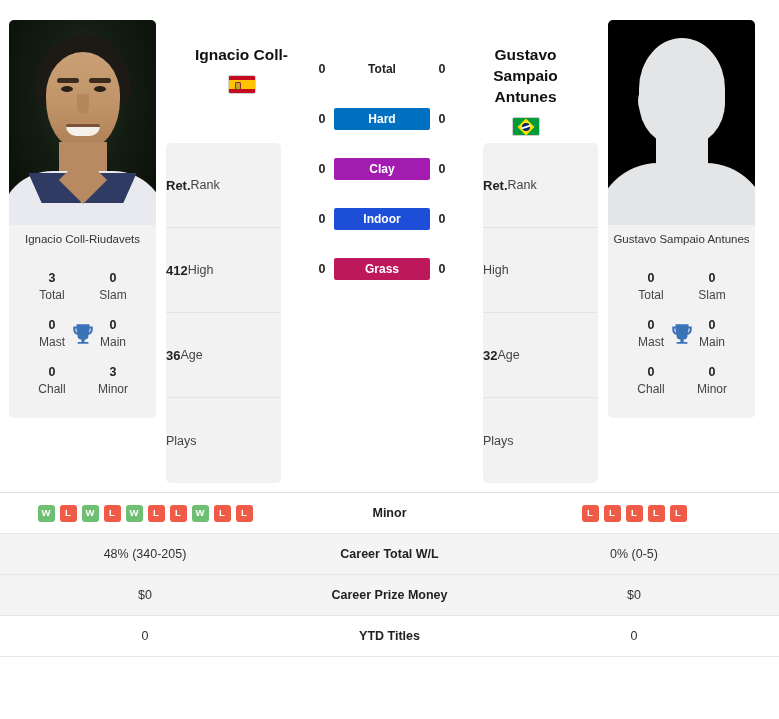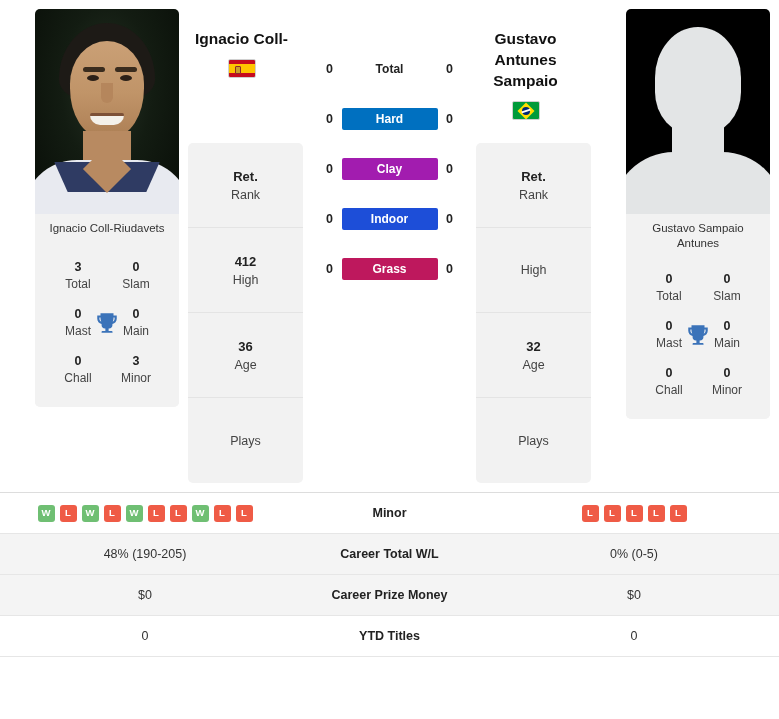--- a/index.html
+++ b/index.html
@@ -18,24 +18,23 @@
     position: relative;
     display: flex;
     width: 779px;
     height: 492px;
     padding: 0;
   }
 
   
   .player-col {
     width: 165px;
-    padding: 9px 9px 0 9px;
+    padding: 20px 9px 0 9px;
     display: flex;
     flex-direction: column;
-    margin-left: 26px;
   }
   .photo-card {
     background: #f2f2f2;
     border-radius: 5px;
     overflow: hidden;
     display: flex;
     flex-direction: column;
   }
   .photo {
     width: 100%;
@@ -185,23 +184,23 @@
   .info-card {
     width: 115px;
     background: #f2f2f2;
     border-radius: 5px;
     overflow: hidden;
     margin-bottom: 9px;
   }
   .info-cell {
     height: 85px;
     display: flex;
-    flex-direction: column;
-    align-items: center;
-    justify-content: center;
+    flex-direction: row;
+    align-items: center;
+    justify-content: flex-start;
     border-bottom: 1px solid #e4e4e4;
   }
   .info-cell:last-child { border-bottom: none; }
   .info-val {
     font-size: 13px;
     font-weight: bold;
     color: #222;
     line-height: 19px;
   }
   .info-key {
@@ -244,21 +243,21 @@
     color: #ffffff;
   }
   .bar-chip.plain {
     background: transparent;
     color: #222;
   }
 
   
   .name-head {
     position: absolute;
-    top: 28px;
+    top: 44px;
     width: 117px;
     text-align: center;
   }
   .name-head.left  { left: 183px; }
   .name-head.right { left: 467px; text-align: center; }
   .name-head .nm {
     font-size: 15.5px;
     font-weight: bold;
     color: #111;
     line-height: 21px;
@@ -523,22 +522,22 @@
         </div>
       </div>
     </div>
 
     <div class="name-head left">
       <div class="nm">Ignacio Coll-</div>
       <span class="flag es"><span class="crest"></span></span>
     </div>
     <div class="name-head right">
       <div class="nm">Gustavo</div>
+      <div class="nm">Sampaio</div>
       <div class="nm">Antunes</div>
-      <div class="nm">Sampaio</div>
       <span class="flag br">
         <span class="rhomb"></span><span class="globe"></span><span class="band"></span>
       </span>
     </div>
 
   </div>
 
   <table class="compare-table">
     <tbody>
       <tr>
@@ -561,21 +560,21 @@
           <div class="form-strip" id="right-form">
               <div class="form-badge L">L</div>
               <div class="form-badge L">L</div>
               <div class="form-badge L">L</div>
               <div class="form-badge L">L</div>
               <div class="form-badge L">L</div>
             </div>
         </td>
       </tr>
       <tr class="shaded">
-        <td class="side">48% (190-205)</td>
+        <td class="side">48% (340-205)</td>
         <td class="label">Career Total W/L</td>
         <td class="side">0% (0-5)</td>
       </tr>
       <tr class="shaded">
         <td class="side">$0</td>
         <td class="label">Career Prize Money</td>
         <td class="side">$0</td>
       </tr>
       <tr>
         <td class="side">0</td>

